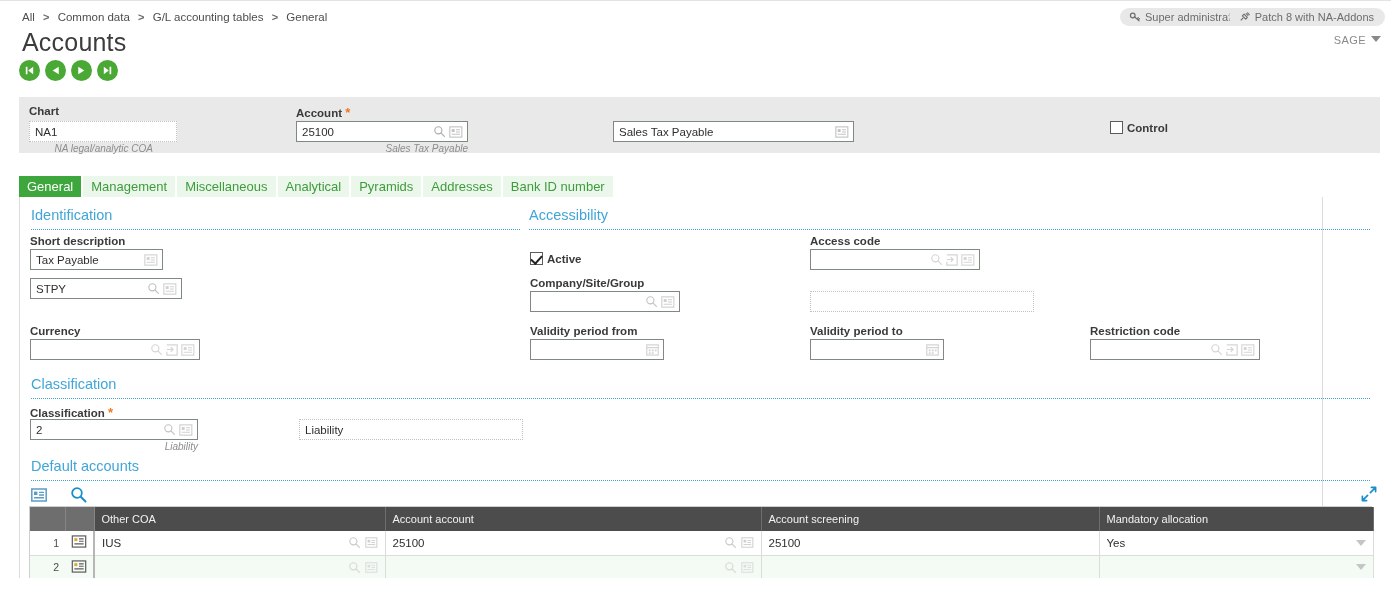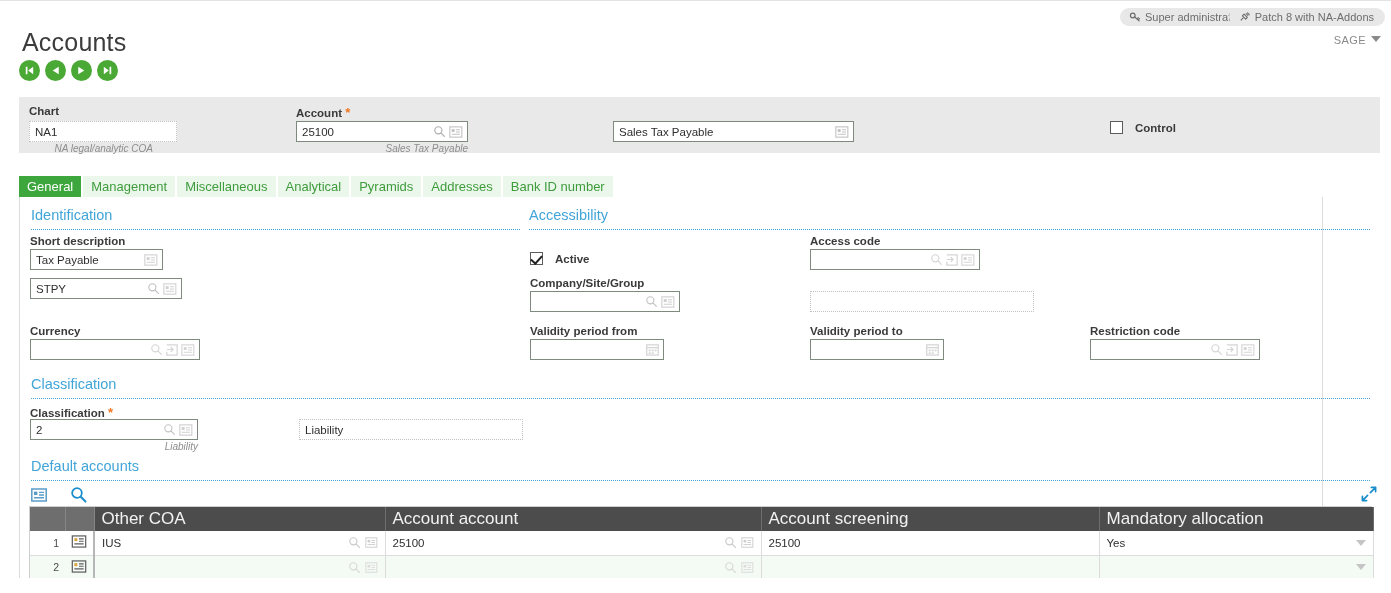--- a/index.html
+++ b/index.html
@@ -136,21 +136,21 @@
   }
   .ctrl .icons {
     display: flex;
     align-items: center;
     gap: 3px;
     padding-right: 2px;
   }
   .ctrl .icons svg { display: block; }
 
   
-  .cbrow { position: absolute; display: flex; align-items: flex-end; gap: 12px; }
+  .cbrow { position: absolute; display: flex; align-items: flex-end; gap: 4px; }
   .cbox {
     width: 13px; height: 13px;
     border: 1px solid #5b5b5b;
     background: #fff;
     position: relative;
   }
   .cbox.checked::after {
     content: "";
     position: absolute;
     left: 2px; top: 0px;
@@ -212,21 +212,21 @@
     position: absolute;
     left: 29px; top: 506px;
     width: 1343px;
     border: 1px solid #cfcfcf;
     border-bottom: none;
   }
   #grid table { border-collapse: collapse; width: 100%; table-layout: fixed; }
   #grid thead th {
     background: #4c4c4c;
     color: #f2f2f2;
-    font-size: 17px;
+    font-size: 11px;
     font-weight: normal;
     text-align: left;
     height: 24px;
     padding: 0 7px;
     border-right: 1px solid #6e6e6e;
   }
   #grid thead th.corner { background: #6e6e6e; border-right: 1px solid #858585; }
   #grid tbody td {
     height: 24px;
     font-size: 11.5px;
@@ -261,20 +261,29 @@
     position: absolute;
     left: 0; top: 578px;
     width: 1391px; height: 15px;
     background: #ffffff;
   }
 </style>
 </head>
 <body>
 
 <div id="topbar">
+  <div id="breadcrumb">
+    <span class="crumb">All</span>
+    <span class="sep">&gt;</span>
+    <span class="crumb">Common data</span>
+    <span class="sep">&gt;</span>
+    <span class="crumb">G/L accounting tables</span>
+    <span class="sep">&gt;</span>
+    <span class="crumb">General</span>
+  </div>
 
   <div class="pill" id="pill-admin">
     <span>
       <svg width="12" height="12" viewBox="0 0 16 16">
         <circle cx="5" cy="6" r="3.1" fill="none" stroke="#6d6d6d" stroke-width="1.6"></circle>
         <path d="M7.2 7.6 L13.5 13.2 M11 10.2 L12.4 8.8 M12.6 11.6 L14 10.2" stroke="#6d6d6d" stroke-width="1.6" fill="none" stroke-linecap="round"></path>
       </svg>
     </span>
     <span>Super administrator</span>
   </div>

